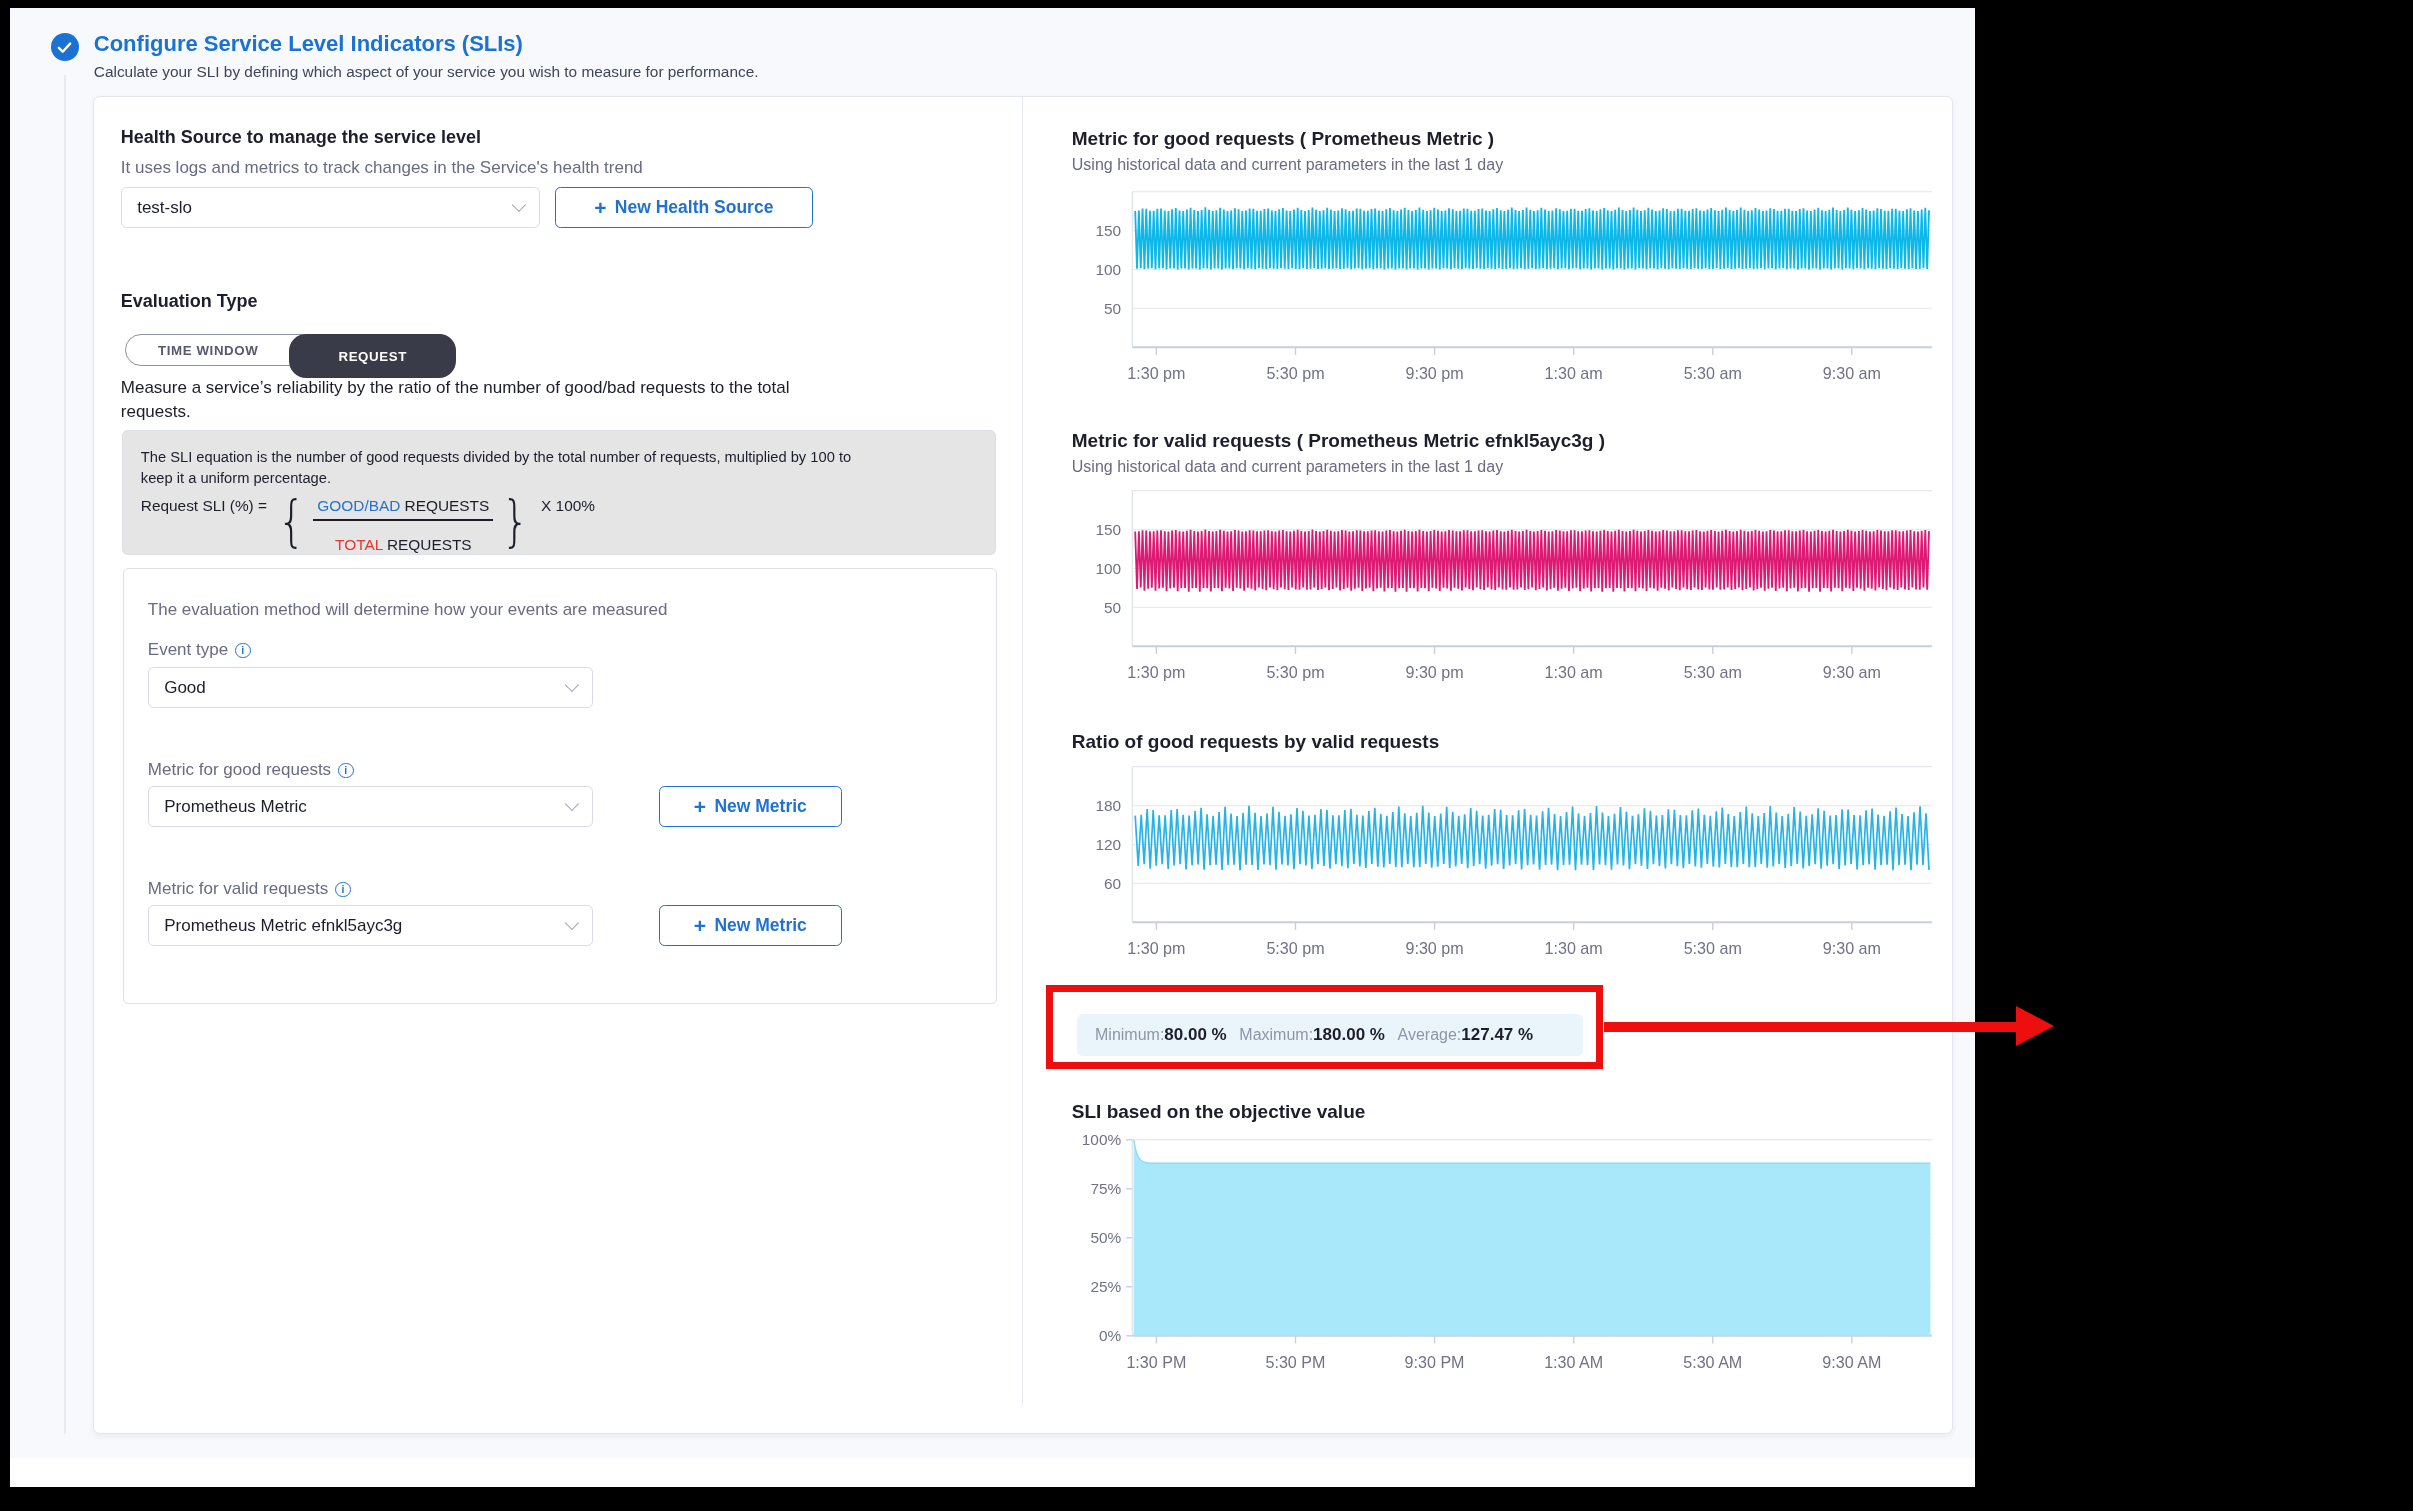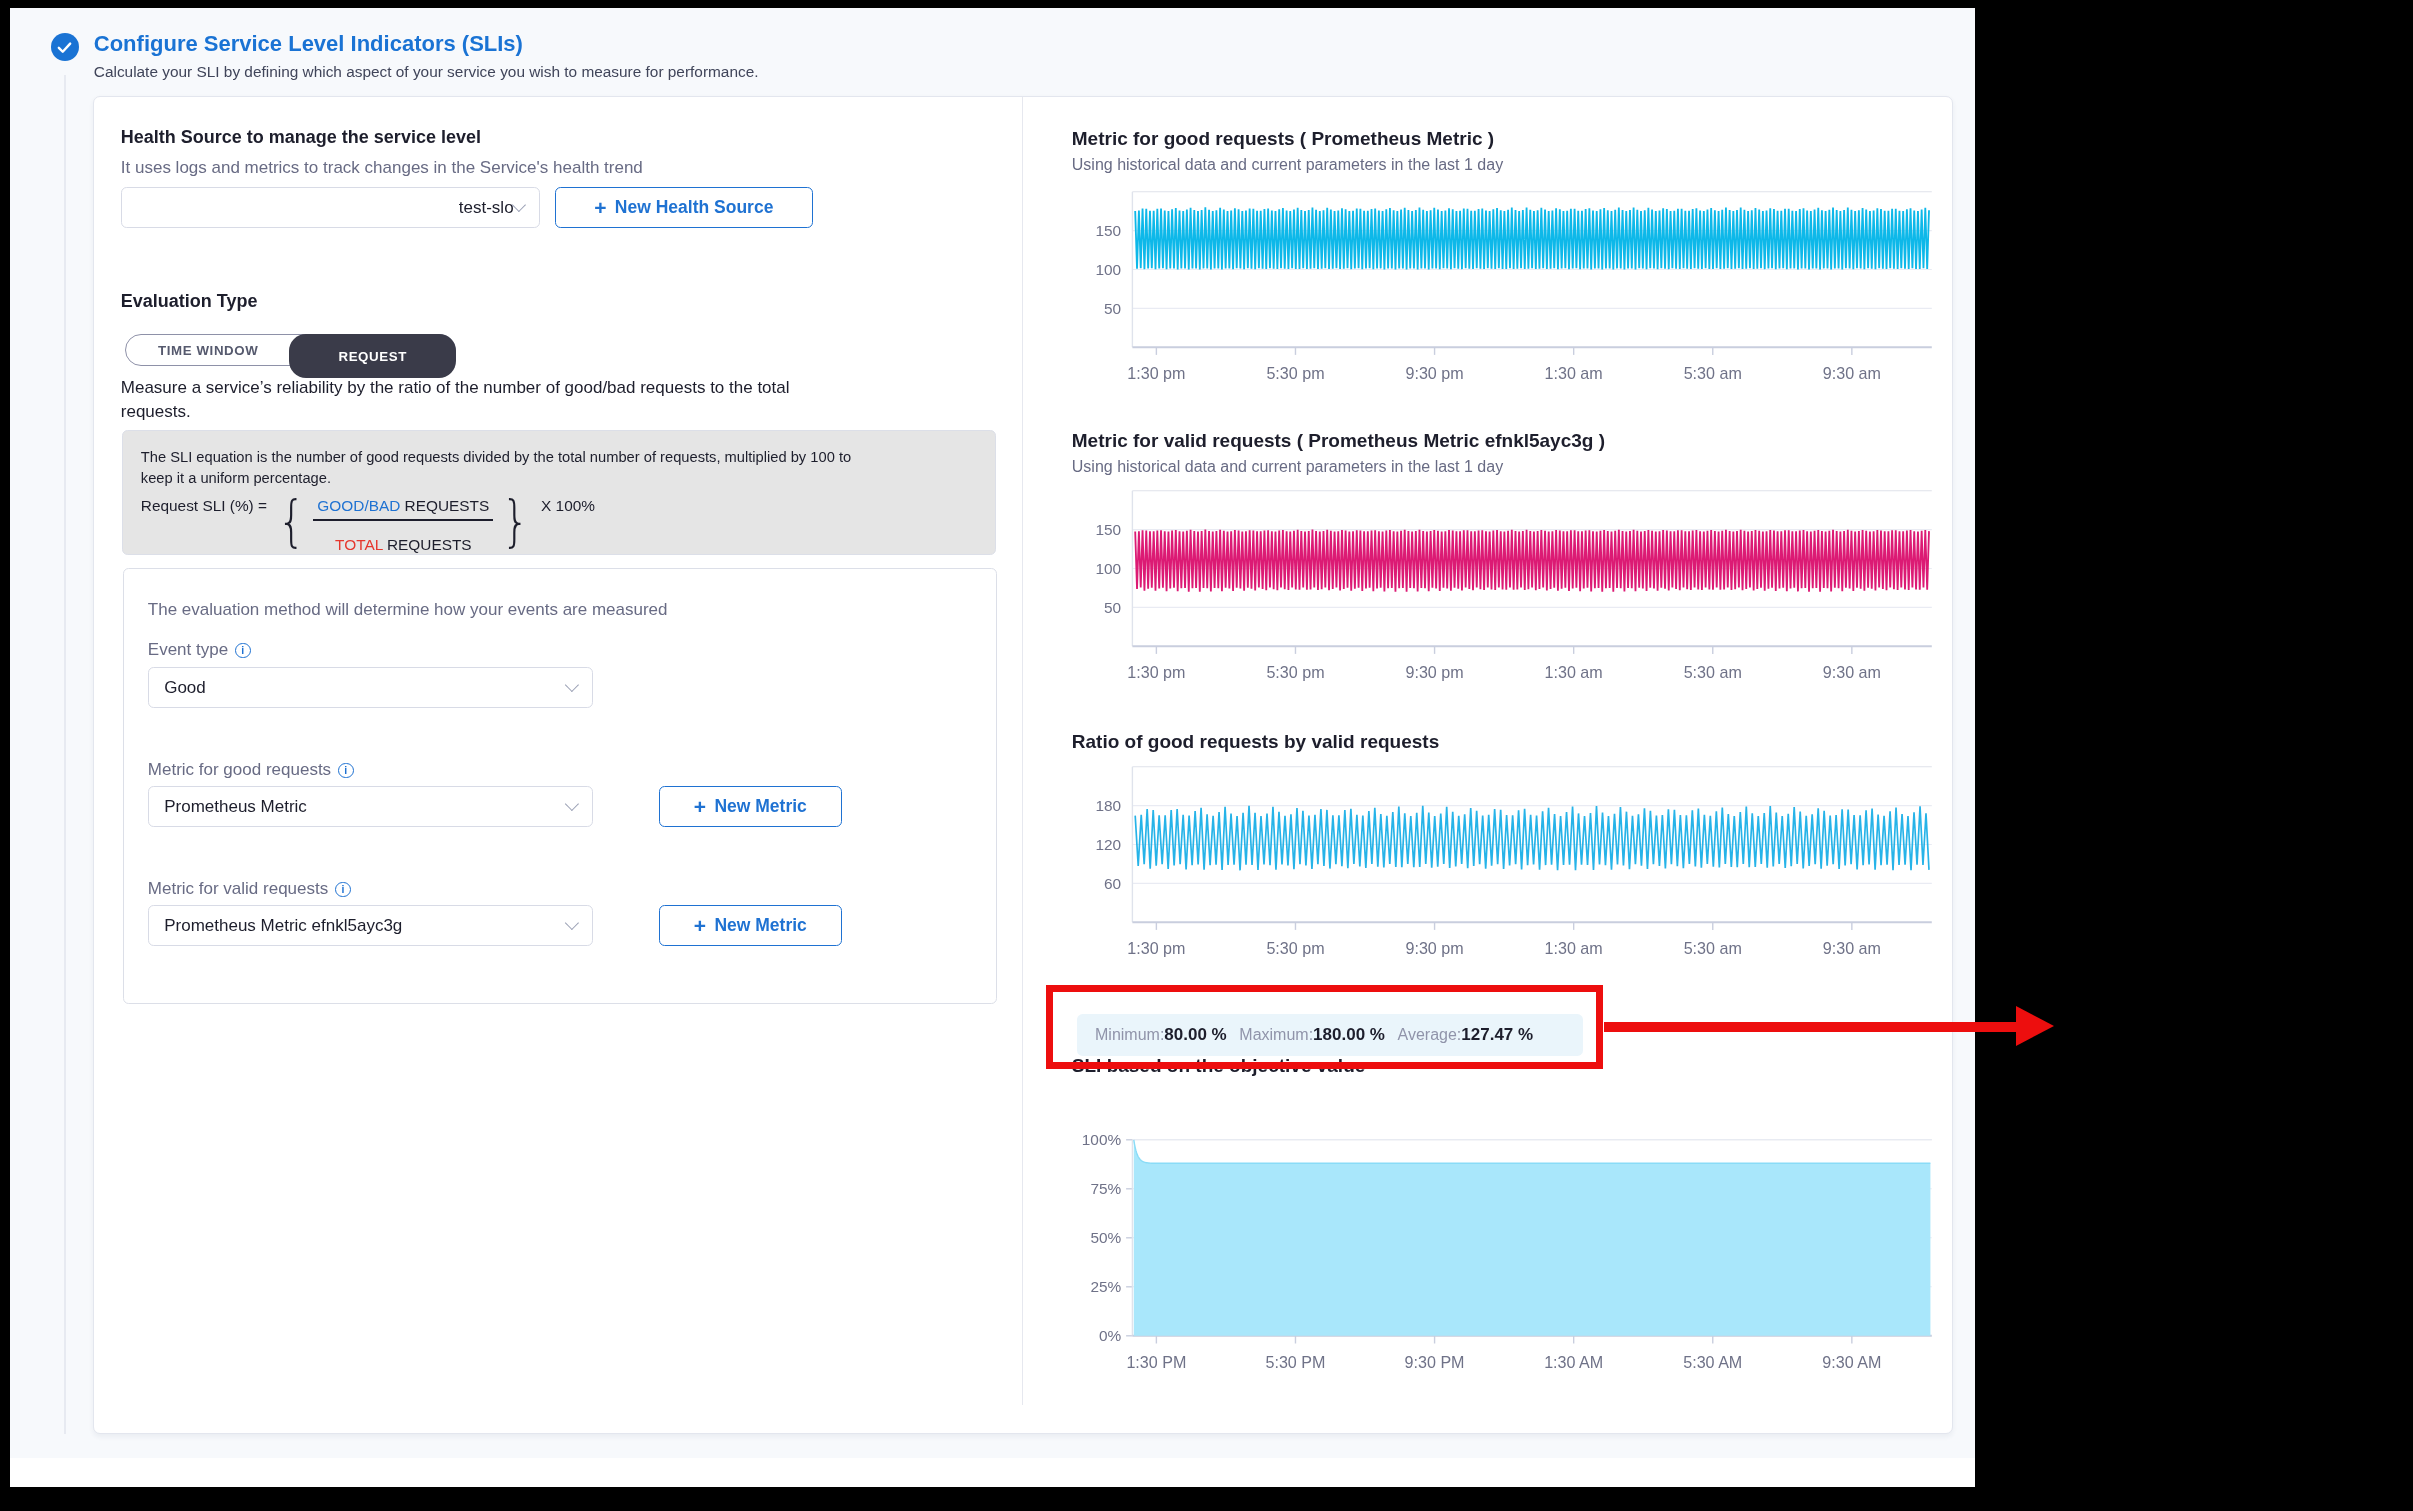--- a/index.html
+++ b/index.html
@@ -95,21 +95,21 @@
   <div class="abs connector"></div>
   <div class="abs page-title">Configure Service Level Indicators (SLIs)</div>
   <div class="abs page-sub">Calculate your SLI by defining which aspect of your service you wish to measure for performance.</div>
 
   <div class="abs card"></div>
   <div class="abs col-divider"></div>
 
   <div class="abs h2" style="left:111px; top:119px;text-align:right;">Health Source to manage the service level</div>
   <div class="abs muted" style="left:111px; top:150px;">It uses logs and metrics to track changes in the Service's health trend</div>
 
-  <div class="abs select" style="left:111px; top:179px; width:419px;justify-content:flex-end;">
+  <div class="abs select" style="left:111px; top:179px; width:419px;">
     <span>test-slo</span>
     <span class="chev"></span>
   </div>
   <div class="abs btn-outline" style="left:545px; top:179px; width:258px;">
     <span class="plus">+</span>
     <span>New Health Source</span>
   </div>
 
   <div class="abs h2" style="left:111px; top:283px;">Evaluation Type</div>
 
@@ -254,21 +254,21 @@
         <text x="543.6759999999999" y="282" text-anchor="middle" font-size="23" fill="#6f7288" font-family="&quot;Liberation Sans&quot;, sans-serif">9:30 pm</text>
         <line x1="742.384" y1="236" x2="742.384" y2="247" stroke="#c9cede" stroke-width="2"></line>
         <text x="742.384" y="282" text-anchor="middle" font-size="23" fill="#6f7288" font-family="&quot;Liberation Sans&quot;, sans-serif">1:30 am</text>
         <line x1="941.092" y1="236" x2="941.092" y2="247" stroke="#c9cede" stroke-width="2"></line>
         <text x="941.092" y="282" text-anchor="middle" font-size="23" fill="#6f7288" font-family="&quot;Liberation Sans&quot;, sans-serif">5:30 am</text>
         <line x1="1139.8" y1="236" x2="1139.8" y2="247" stroke="#c9cede" stroke-width="2"></line>
         <text x="1139.8" y="282" text-anchor="middle" font-size="23" fill="#6f7288" font-family="&quot;Liberation Sans&quot;, sans-serif">9:30 am</text>
         <path d="M116.0 83.8 L120.3 155.8 L124.6 82.6 L128.8 153.0 L133.1 74.2 L137.4 159.5 L141.7 75.7 L146.0 155.4 L150.2 83.2 L154.5 153.1 L158.8 83.3 L163.1 160.0 L167.4 75.7 L171.6 155.1 L175.9 74.2 L180.2 153.3 L184.5 82.6 L188.7 160.5 L193.0 83.8 L197.3 154.7 L201.6 77.2 L205.9 153.5 L210.1 72.6 L214.4 161.0 L218.7 81.7 L223.0 154.4 L227.3 84.1 L231.5 153.7 L235.8 78.5 L240.1 161.5 L244.4 71.0 L248.7 154.1 L252.9 80.7 L257.2 153.9 L261.5 84.3 L265.8 161.9 L270.1 79.7 L274.3 153.9 L278.6 69.6 L282.9 154.2 L287.2 79.6 L291.4 161.4 L295.7 84.3 L300.0 153.6 L304.3 80.8 L308.6 154.5 L312.8 71.2 L317.1 160.9 L321.4 78.4 L325.7 153.4 L330.0 84.1 L334.2 154.8 L338.5 81.8 L342.8 160.4 L347.1 72.8 L351.4 153.2 L355.6 77.0 L359.9 155.1 L364.2 83.7 L368.5 159.9 L372.8 82.6 L377.0 153.1 L381.3 74.4 L385.6 155.5 L389.9 75.6 L394.2 159.4 L398.4 83.2 L402.7 153.0 L407.0 83.3 L411.3 155.9 L415.5 75.9 L419.8 158.9 L424.1 74.1 L428.4 152.9 L432.7 82.5 L436.9 156.3 L441.2 83.8 L445.5 158.4 L449.8 77.3 L454.1 152.8 L458.3 72.5 L462.6 156.7 L466.9 81.6 L471.2 157.9 L475.5 84.1 L479.7 152.8 L484.0 78.6 L488.3 157.1 L492.6 70.9 L496.9 157.5 L501.1 80.6 L505.4 152.8 L509.7 84.3 L514.0 157.6 L518.2 79.8 L522.5 157.0 L526.8 69.7 L531.1 152.8 L535.4 79.5 L539.6 158.1 L543.9 84.3 L548.2 156.6 L552.5 80.9 L556.8 152.8 L561.0 71.3 L565.3 158.5 L569.6 78.3 L573.9 156.2 L578.2 84.1 L582.4 152.9 L586.7 81.9 L591.0 159.0 L595.3 72.9 L599.6 155.8 L603.8 76.9 L608.1 153.0 L612.4 83.7 L616.7 159.5 L621.0 82.7 L625.2 155.4 L629.5 74.5 L633.8 153.1 L638.1 75.5 L642.3 160.0 L646.6 83.1 L650.9 155.0 L655.2 83.4 L659.5 153.3 L663.7 76.0 L668.0 160.5 L672.3 73.9 L676.6 154.7 L680.9 82.4 L685.1 153.5 L689.4 83.8 L693.7 161.1 L698.0 77.4 L702.3 154.4 L706.5 72.4 L710.8 153.7 L715.1 81.6 L719.4 161.6 L723.7 84.2 L727.9 154.1 L732.2 78.7 L736.5 154.0 L740.8 70.8 L745.0 161.9 L749.3 80.6 L753.6 153.9 L757.9 84.3 L762.2 154.2 L766.4 79.9 L770.7 161.4 L775.0 69.9 L779.3 153.6 L783.6 79.4 L787.8 154.5 L792.1 84.3 L796.4 160.9 L800.7 81.0 L805.0 153.4 L809.2 71.5 L813.5 154.8 L817.8 78.1 L822.1 160.3 L826.4 84.0 L830.6 153.2 L834.9 82.0 L839.2 155.2 L843.5 73.1 L847.8 159.8 L852.0 76.8 L856.3 153.1 L860.6 83.6 L864.9 155.5 L869.1 82.8 L873.4 159.3 L877.7 74.6 L882.0 153.0 L886.3 75.3 L890.5 155.9 L894.8 83.1 L899.1 158.8 L903.4 83.4 L907.7 152.9 L911.9 76.1 L916.2 156.3 L920.5 73.8 L924.8 158.3 L929.1 82.4 L933.3 152.8 L937.6 83.9 L941.9 156.7 L946.2 77.5 L950.5 157.9 L954.7 72.2 L959.0 152.8 L963.3 81.5 L967.6 157.2 L971.8 84.2 L976.1 157.4 L980.4 78.8 L984.7 152.8 L989.0 70.6 L993.2 157.6 L997.5 80.5 L1001.8 157.0 L1006.1 84.3 L1010.4 152.8 L1014.6 80.0 L1018.9 158.1 L1023.2 70.0 L1027.5 156.5 L1031.8 79.3 L1036.0 152.8 L1040.3 84.2 L1044.6 158.6 L1048.9 81.1 L1053.2 156.1 L1057.4 71.6 L1061.7 152.9 L1066.0 78.0 L1070.3 159.1 L1074.6 84.0 L1078.8 155.7 L1083.1 82.0 L1087.4 153.0 L1091.7 73.2 L1095.9 159.6 L1100.2 76.7 L1104.5 155.4 L1108.8 83.6 L1113.1 153.2 L1117.3 82.8 L1121.6 160.1 L1125.9 74.7 L1130.2 155.0 L1134.5 75.2 L1138.7 153.3 L1143.0 83.0 L1147.3 160.6 L1151.6 83.4 L1155.9 154.7 L1160.1 76.2 L1164.4 153.5 L1168.7 73.7 L1173.0 161.1 L1177.3 82.3 L1181.5 154.4 L1185.8 83.9 L1190.1 153.7 L1194.4 77.6 L1198.6 161.6 L1202.9 72.1 L1207.2 154.1 L1211.5 81.4 L1215.8 154.0 L1220.0 84.2 L1224.3 161.8 L1228.6 78.9 L1232.9 153.8 L1237.2 70.5 L1241.4 154.3 L1245.7 80.4 L1250.0 161.3" fill="none" stroke="#14ade6" stroke-width="2.4" stroke-opacity="0.92"></path>
       </svg></div>
 
-  <div class="abs chart-title" style="left:1062px; top:1047px;">SLI based on the objective value</div>
+  <div class="abs chart-title" style="left:1062px; top:1093px;">SLI based on the objective value</div>
   <div class="abs chart-mount tall" style="left:1044px; top:1122px;" id="chart-3"><svg width="889" height="252" viewBox="0 0 1270 360">
         <line x1="112" y1="14" x2="1254" y2="14" stroke="#dfe2ea" stroke-width="1.6"></line>
         <line x1="112" y1="14" x2="1254" y2="14" stroke="#e9ebf3" stroke-width="1.6"></line>
         <text x="96" y="22" text-anchor="end" font-size="22" fill="#6f7288" font-family="&quot;Liberation Sans&quot;, sans-serif">100%</text>
         <line x1="103" y1="14" x2="112" y2="14" stroke="#c9cede" stroke-width="2"></line>
         <line x1="112" y1="84" x2="1254" y2="84" stroke="#e9ebf3" stroke-width="1.6"></line>
         <text x="96" y="92" text-anchor="end" font-size="22" fill="#6f7288" font-family="&quot;Liberation Sans&quot;, sans-serif">75%</text>
         <line x1="103" y1="84" x2="112" y2="84" stroke="#c9cede" stroke-width="2"></line>
         <line x1="112" y1="154" x2="1254" y2="154" stroke="#e9ebf3" stroke-width="1.6"></line>
         <text x="96" y="162" text-anchor="end" font-size="22" fill="#6f7288" font-family="&quot;Liberation Sans&quot;, sans-serif">50%</text>

